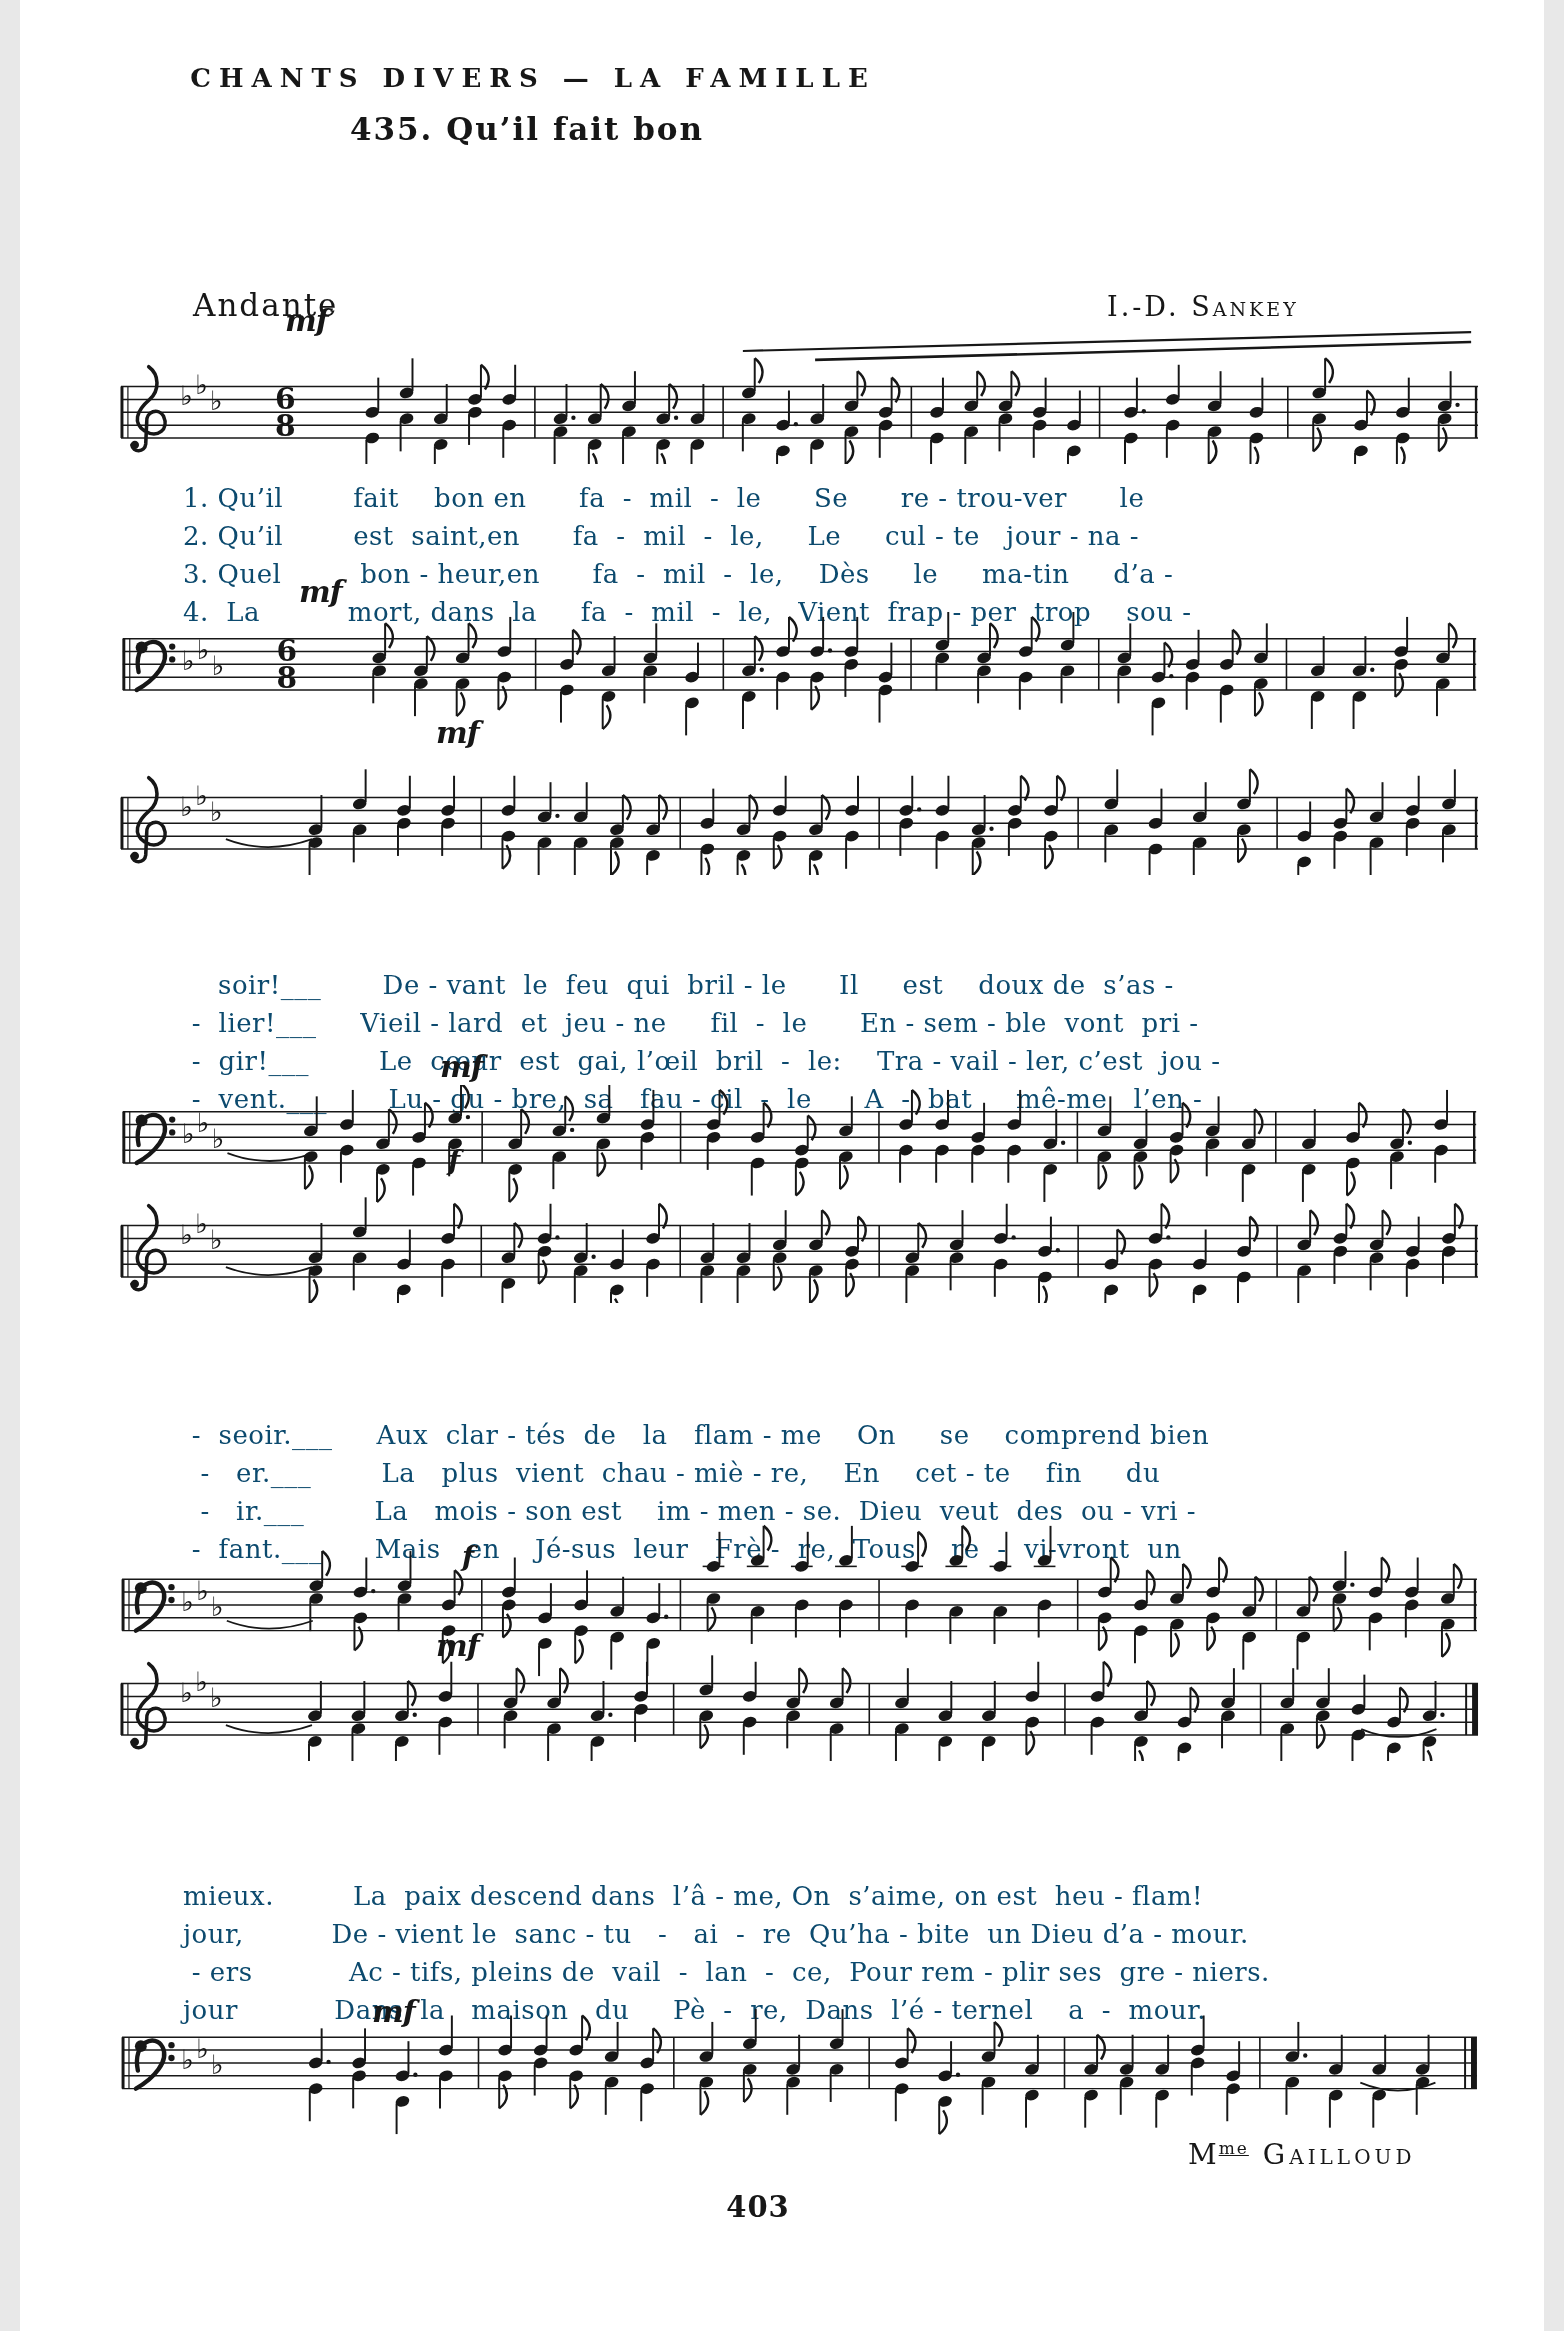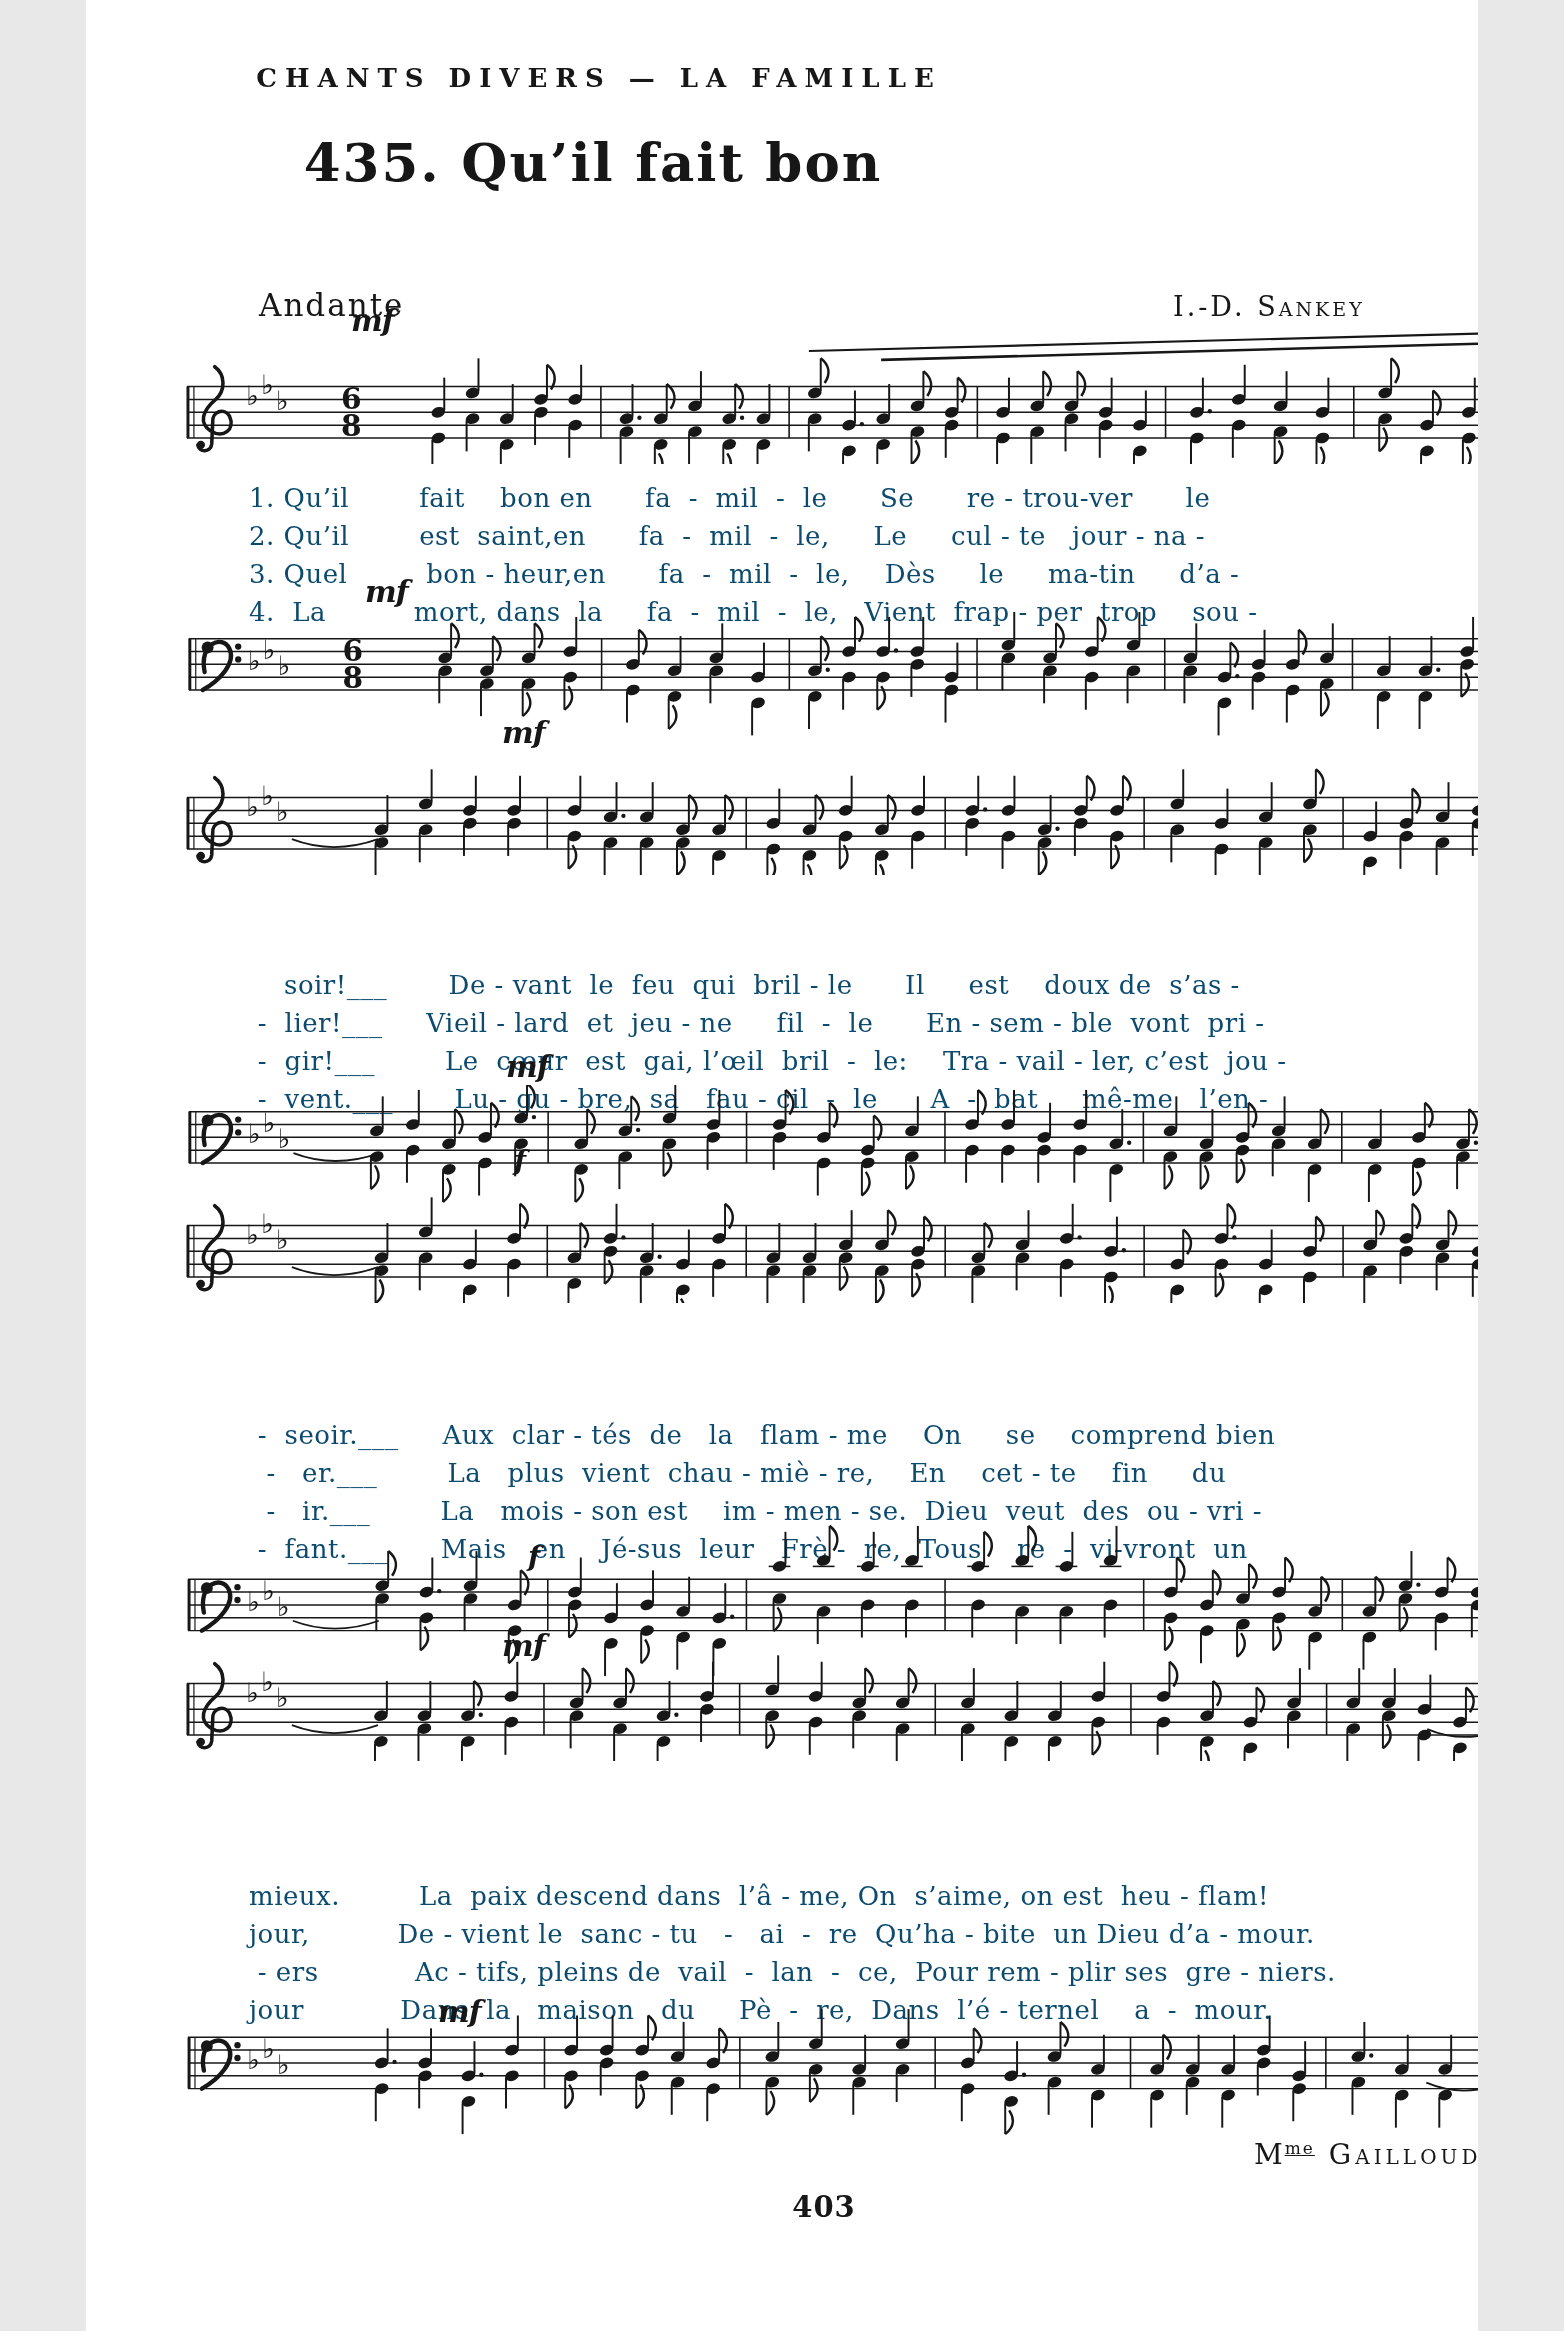--- a/index.html
+++ b/index.html
@@ -1,28 +1,28 @@
 <!DOCTYPE html>
 <html><head>
 <meta charset="utf-8">
 <style>
   html,body{margin:0;padding:0;background:#e8e8e8;}
   .page{
-    position:relative; width:1392px; height:2332px; margin:0 auto;
+    position:relative; width:1524px; height:2332px; margin:0 auto;
     background:#ffffff; color:#171717;
     font-family:"DejaVu Serif", serif;
     overflow:hidden;
   }
   .hdr{
     position:absolute; top:63px; left:513px; transform:translateX(-50%);
     font-size:26px; font-weight:bold; letter-spacing:8px; white-space:nowrap;
   }
   .title{
     position:absolute; top:111px; left:507px; transform:translateX(-50%);
-    font-size:53px; font-weight:bold; letter-spacing:2px; white-space:nowrap;margin-top:20px;
+    font-size:31px; font-weight:bold; letter-spacing:2px; white-space:nowrap;
   }
   .tempo{
     position:absolute; top:287px; left:173px;
     font-size:31px; letter-spacing:2px;
   }
   .composer{
     position:absolute; top:291px; left:1087px;
     font-size:27px; font-variant:small-caps; letter-spacing:3px; white-space:nowrap;
   }
   .flourish{ position:absolute; top:327px; left:711px; }

